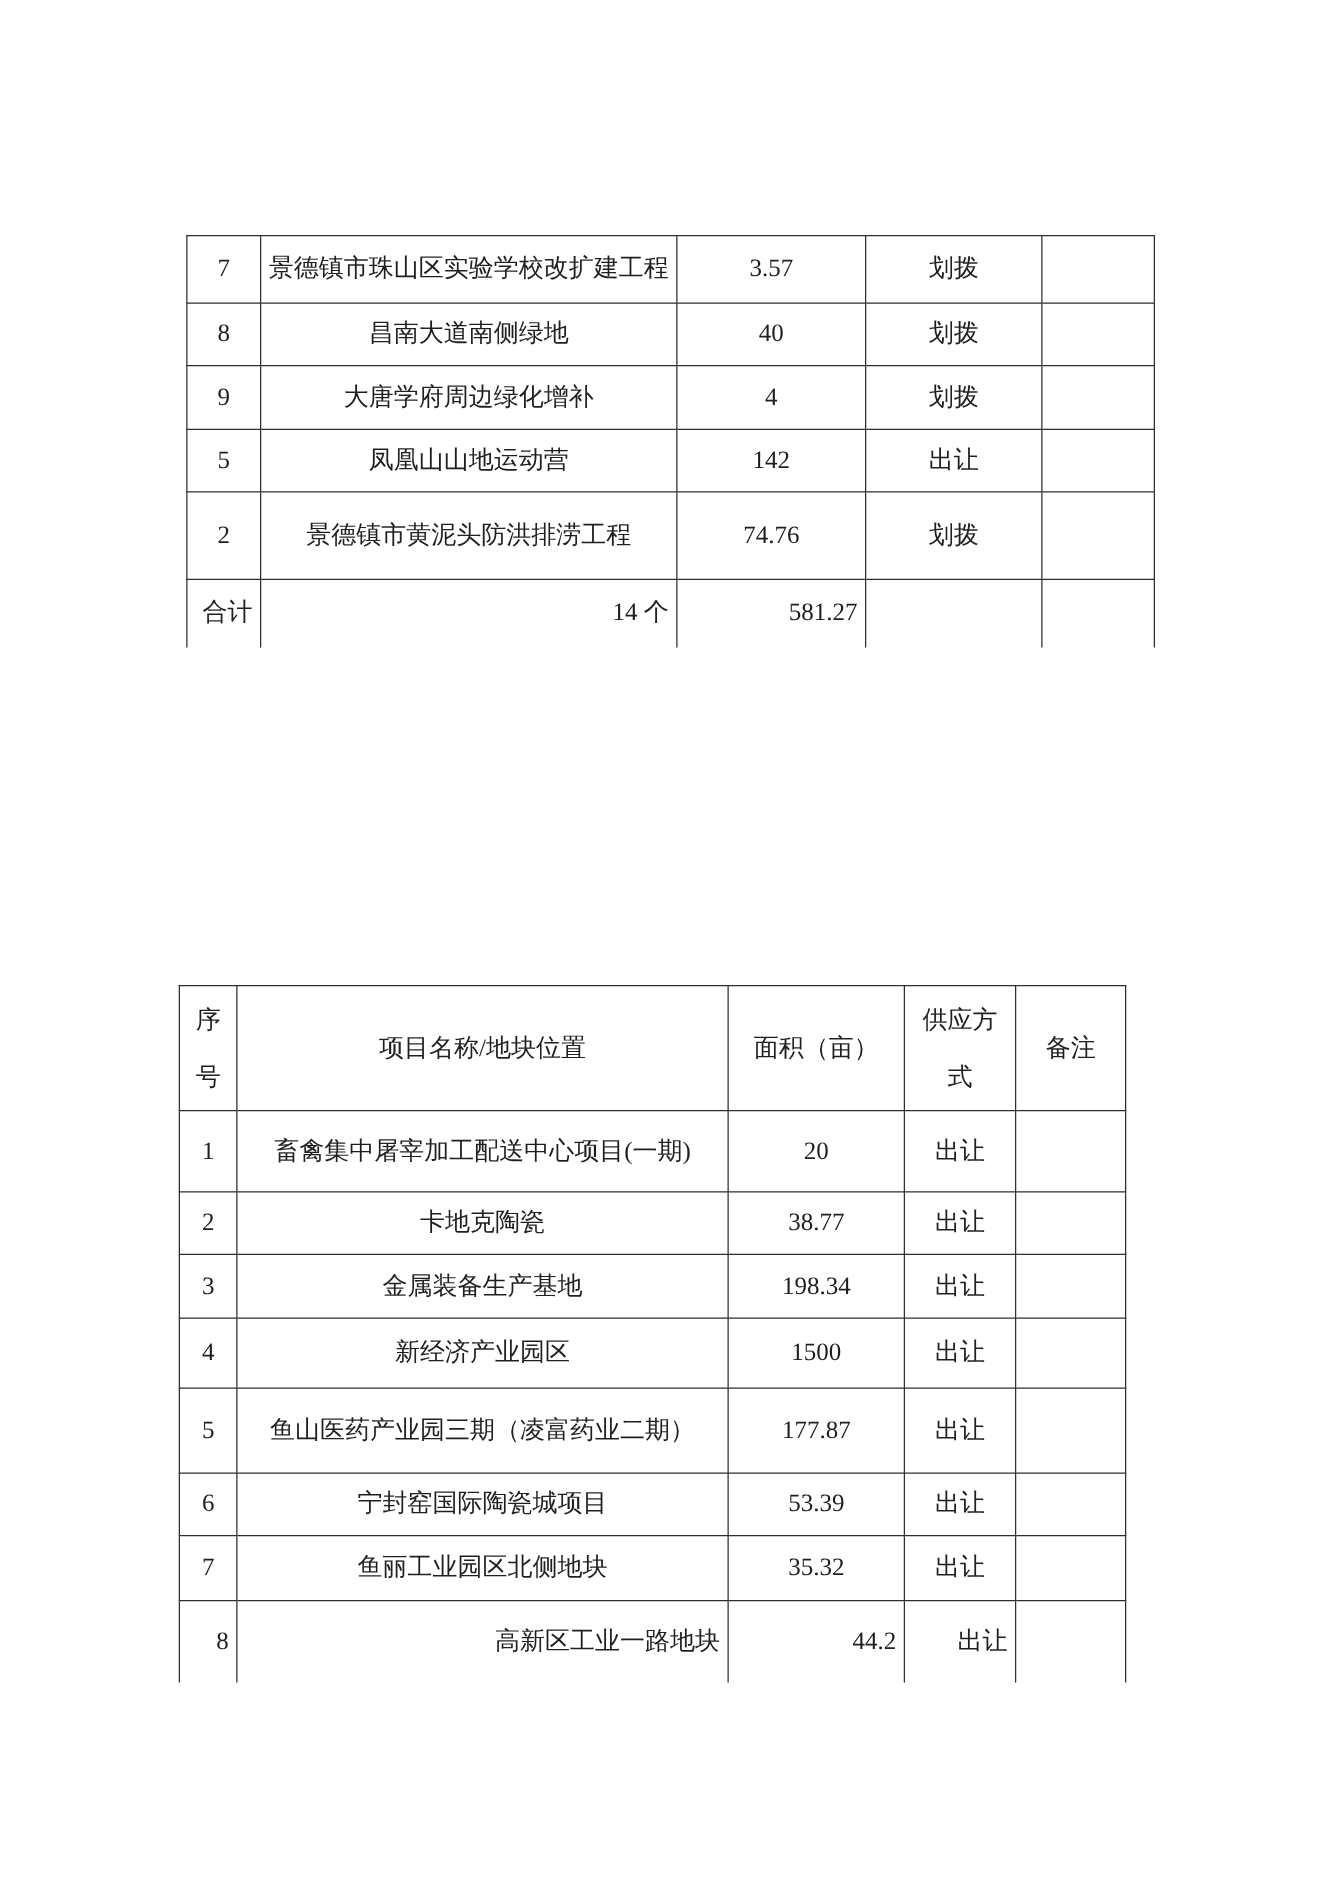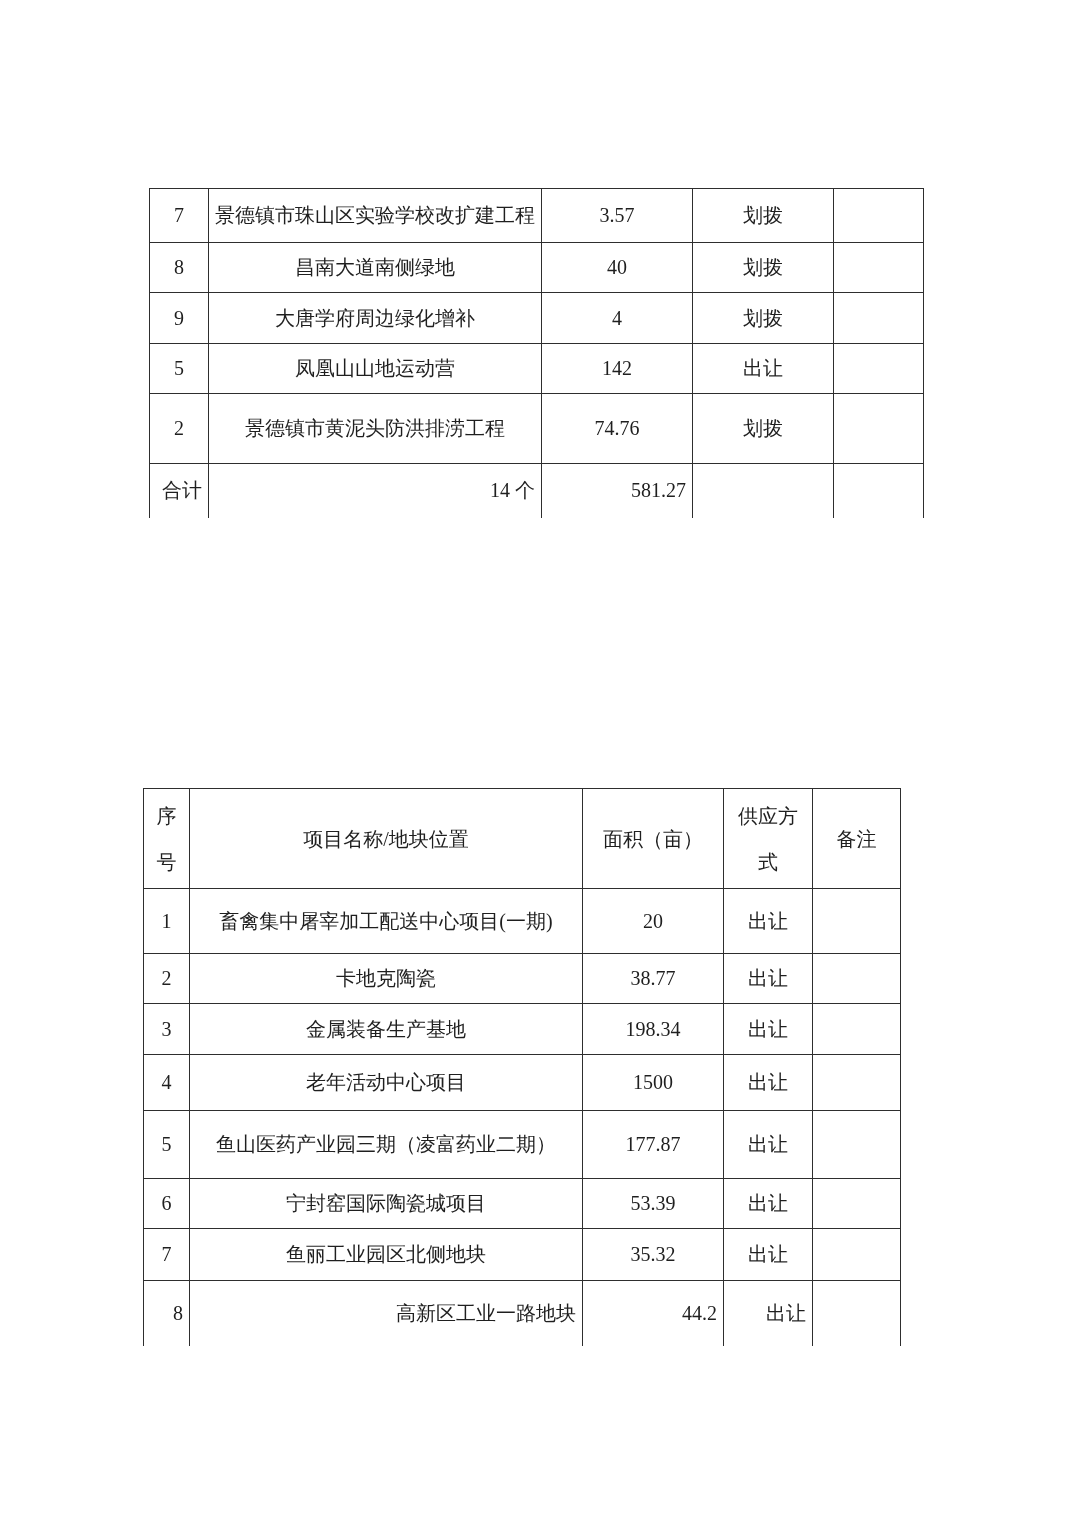--- a/index.html
+++ b/index.html
@@ -135,21 +135,21 @@
       </tr>
       <tr style="height:51px">
         <td>3</td>
         <td>金属装备生产基地</td>
         <td>198.34</td>
         <td>出让</td>
         <td></td>
       </tr>
       <tr style="height:56px">
         <td>4</td>
-        <td>老年活动中心项目</td>
+        <td>新经济产业园区</td>
         <td>1500</td>
         <td>出让</td>
         <td></td>
       </tr>
       <tr style="height:68px">
         <td>5</td>
         <td>鱼山医药产业园三期（凌富药业二期）</td>
         <td>177.87</td>
         <td>出让</td>
         <td></td>

